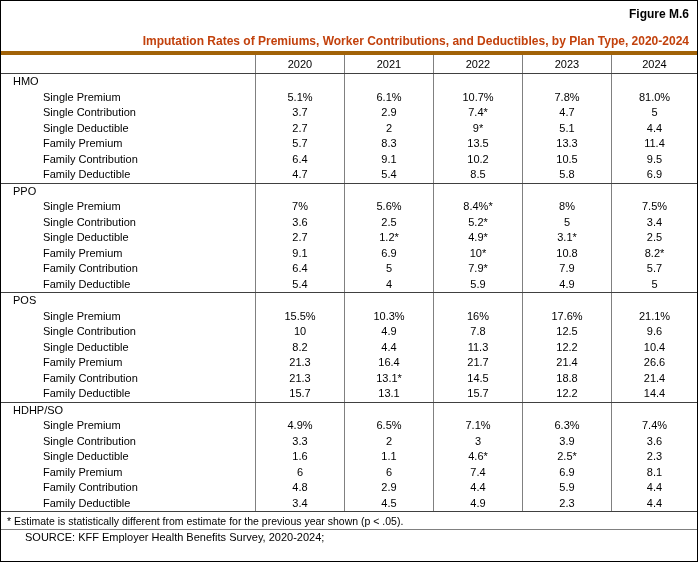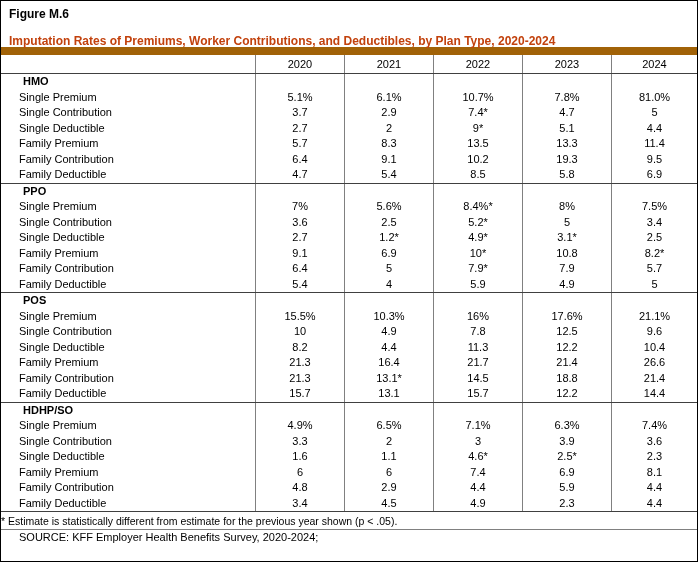--- a/index.html
+++ b/index.html
@@ -10,21 +10,22 @@
     width: 698px;
     height: 562px;
     background: #ffffff;
     border: 1px solid #000000;
     overflow: hidden;
   }
 
   .header {
     height: 54px;
     padding: 6px 8px 0 8px;
-    border-bottom: 8px solid #a16207;
+    border-bottom: 4px solid #a16207;
+    text-align: right;
   }
   .fig-label  { font-size: 12px; font-weight: bold; color: #000; }
   .fig-title  { font-size: 12px; font-weight: bold; color: #c2410c; margin-top: 13px; }
 
   .table { margin-top: 0; }
 
   .row {
     display: grid;
     grid-template-columns: 254px 89px 89px 89px 89px 1fr;
   }
@@ -37,37 +38,38 @@
   .value-cell {
     text-align: center;
     border-left: 1px solid #808080;
   }
   .year-row .cell { height: 18px; line-height: 18px; }
   .section-row .cell, .data-row .cell { height: 15.5px; line-height: 15.5px; }
 
   .section { border-top: 1px solid #404040; }
   #table-body { border-bottom: 1px solid #404040; }
 
-  .section-name { font-weight: bold; padding-left: 22px; }
-  .row-label    { padding-left: 18px; }
+  .section-name { font-weight: normal; padding-left: 12px; }
+  .row-label    { padding-left: 42px; }
 
   .footnote {
     font-size: 10.5px;
     color: #000;
     height: 18px;
     line-height: 18px;
+    padding-left: 6px;
     border-bottom: 1px solid #808080;
     white-space: nowrap;
   }
   .source {
     font-size: 11px;
     color: #000;
     height: 15px;
     line-height: 15px;
-    padding-left: 18px;
+    padding-left: 24px;
     white-space: nowrap;
   }
 </style>
 </head>
 <body>
 
 <div class="page">
 
   <div class="header">
     <div class="fig-label">Figure M.6</div>
@@ -125,21 +127,21 @@
             <div class="cell value-cell">8.3</div>
             <div class="cell value-cell">13.5</div>
             <div class="cell value-cell">13.3</div>
             <div class="cell value-cell">11.4</div>
           </div>
           <div class="row data-row">
             <div class="cell label-cell row-label">Family Contribution</div>
             <div class="cell value-cell">6.4</div>
             <div class="cell value-cell">9.1</div>
             <div class="cell value-cell">10.2</div>
-            <div class="cell value-cell">19.3</div>
+            <div class="cell value-cell">10.5</div>
             <div class="cell value-cell">9.5</div>
           </div>
           <div class="row data-row">
             <div class="cell label-cell row-label">Family Deductible</div>
             <div class="cell value-cell">4.7</div>
             <div class="cell value-cell">5.4</div>
             <div class="cell value-cell">8.5</div>
             <div class="cell value-cell">5.8</div>
             <div class="cell value-cell">6.9</div>
           </div>

